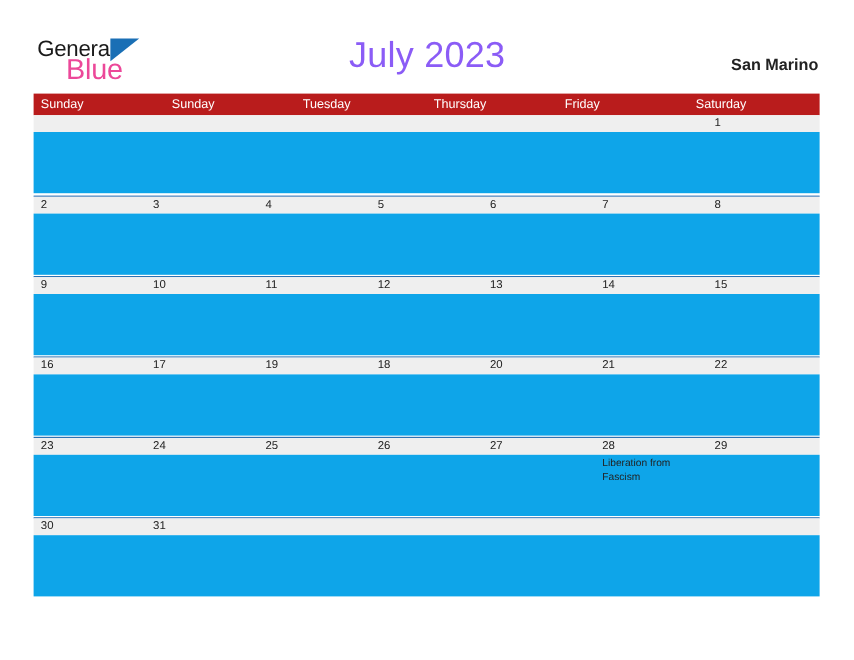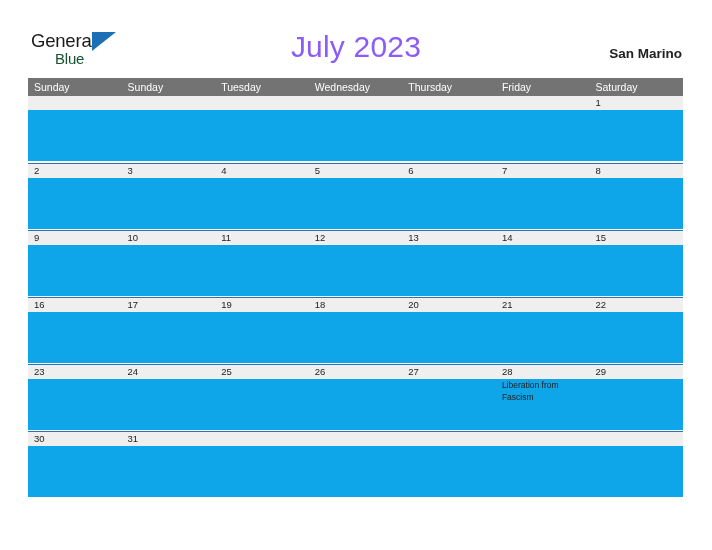--- a/index.html
+++ b/index.html
@@ -45,23 +45,23 @@
     font-size: 18.5px;
     letter-spacing: -0.2px;
     color: #1a1a1a;
     font-family: "Liberation Sans", sans-serif;
     line-height: 20px;
   }
   .logo-blue {
     position: absolute;
     left: 24px;
     top: 18px;
-    font-size: 15px;
+    font-size: 24px;
     letter-spacing: -0.2px;
-    color: #14532d;
+    color: #ec4899;
     font-family: "Liberation Sans", sans-serif;
     line-height: 20px;
   }
   .logo-flag {
     position: absolute;
     left: 61px;
     top: 1px;
     width: 0;
     height: 0;
     border-left: 24px solid #1a6fb5;
@@ -96,21 +96,21 @@
     position: absolute;
     left: 28px;
     top: 78px;
     width: 655px;
   }
 
   .dow-row {
     display: flex;
     width: 655px;
     height: 18px;
-    background: #737373;
+    background: #b91c1c;
   }
   .dow-cell {
     flex: 1 1 0;
     box-sizing: border-box;
     padding-left: 6px;
     color: #ffffff;
     font-size: 10.5px;
     line-height: 18px;
     font-family: "Liberation Sans", sans-serif;
     white-space: nowrap;
@@ -185,21 +185,20 @@
     <div class="region">San Marino</div>
 
   </div>
 
   <div class="calendar">
 
     <div class="dow-row">
       <div class="dow-cell">Sunday</div>
       <div class="dow-cell">Sunday</div>
       <div class="dow-cell">Tuesday</div>
-      <div class="dow-cell">Wednesday</div>
       <div class="dow-cell">Thursday</div>
       <div class="dow-cell">Friday</div>
       <div class="dow-cell">Saturday</div>
     </div>
 
     <div class="week-row first">
       <div class="num-band">
         <div class="num-cell"></div>
         <div class="num-cell"></div>
         <div class="num-cell"></div>

